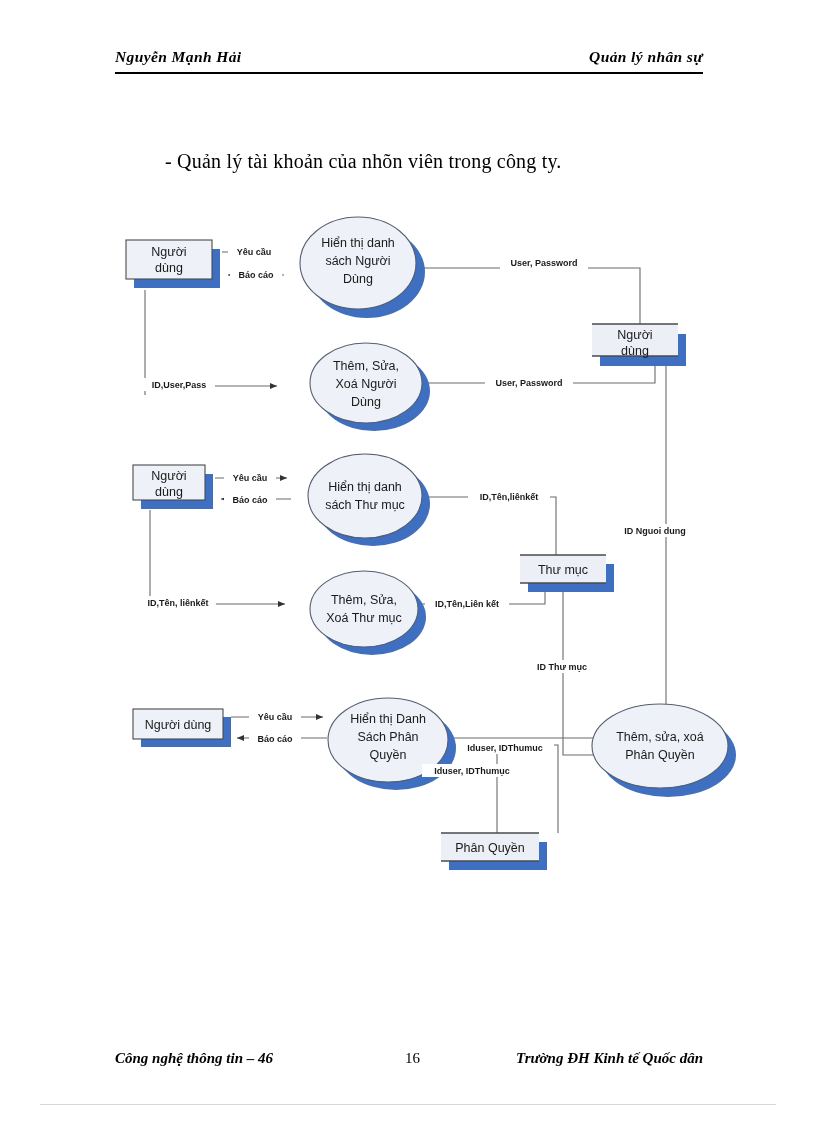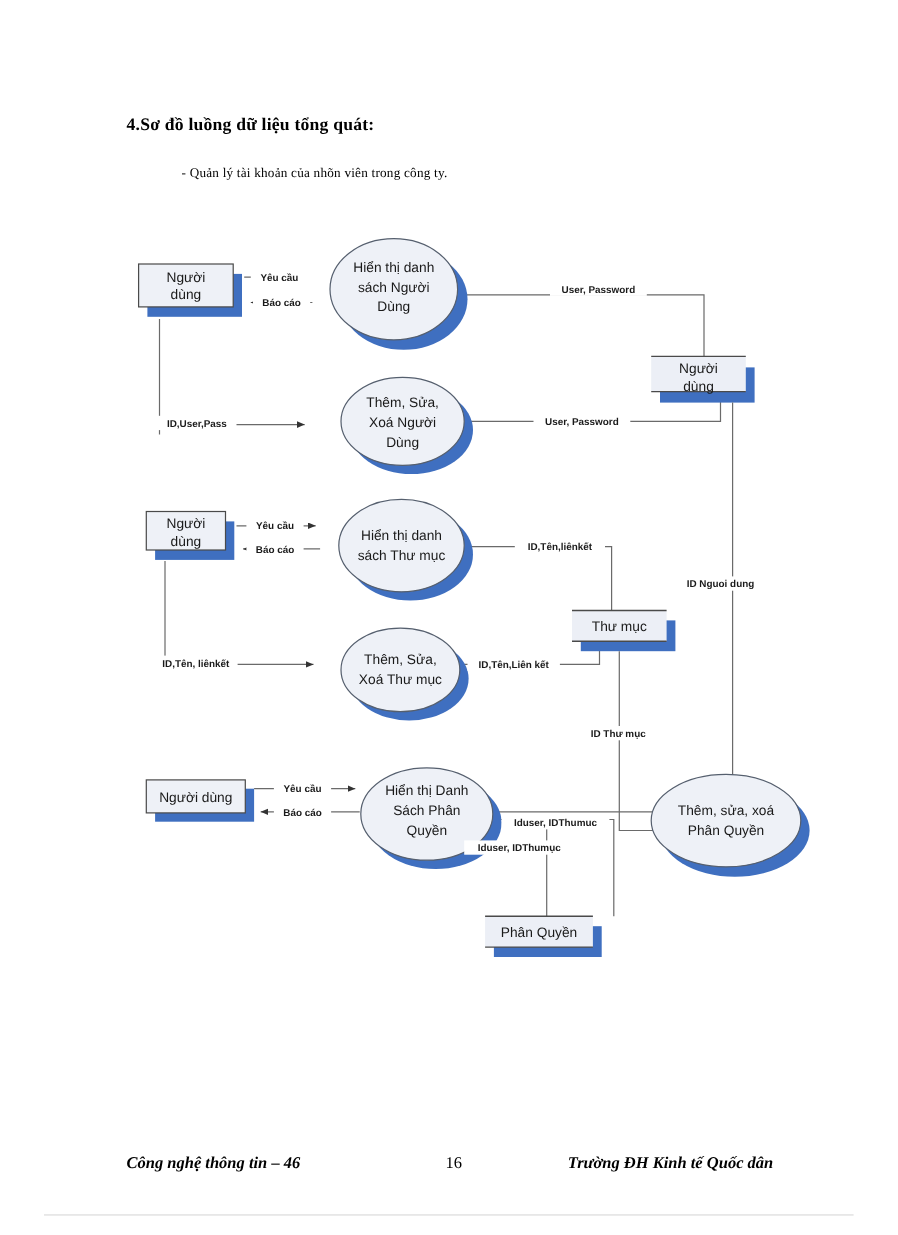--- a/index.html
+++ b/index.html
@@ -61,21 +61,21 @@
     font-weight: bold;
     font-size: 16px;
     letter-spacing: 0.2px;
     white-space: nowrap;
   }
   .body-line {
     position: absolute;
     left: 165px;
     top: 150px;
     font-family: "Liberation Serif", serif;
-    font-size: 12px;
+    font-size: 20px;
     letter-spacing: 0.2px;
     white-space: nowrap;
   }
 
   
   .footer {
     position: absolute;
     left: 115px;
     top: 1050px;
     width: 588px;
@@ -138,22 +138,26 @@
     font-size: 9px;
     font-weight: bold;
     fill: #1a1a1a;
   }
 </style>
 </head>
 <body>
 
 <div class="page">
 
-
-  <div class="section-title">4.Sơ đồ luồng dữ liệu tổng quát:</div>
+  <div class="header">
+    <div class="header-left">Nguyễn Mạnh Hải</div>
+    <div class="header-right">Quản lý nhân sự</div>
+    <div class="header-rule"></div>
+  </div>
+
   <div class="body-line">- Quản lý tài khoản của nhõn viên trong công ty.</div>
 
   <div class="diagram">
     <svg width="816" height="1123" viewBox="0 0 816 1123" xmlns="http://www.w3.org/2000/svg">
       <defs>
         <marker id="arrow" markerWidth="8" markerHeight="8" refX="7" refY="3" orient="auto" markerUnits="userSpaceOnUse">
           <path d="M0,0 L7,3 L0,6 z" fill="#333"></path>
         </marker>
       </defs>
 

